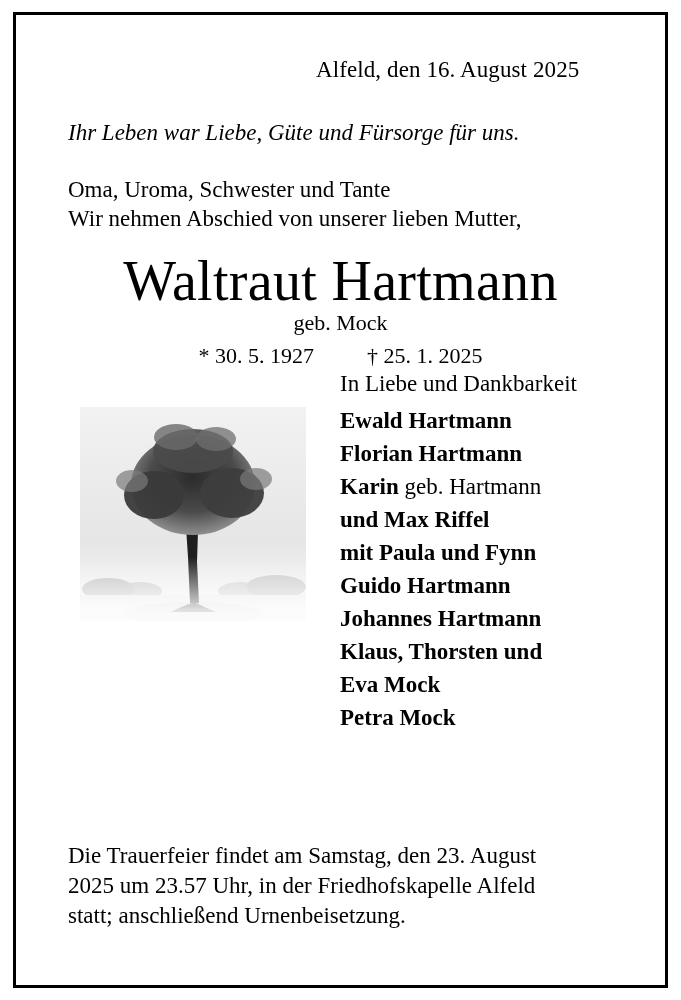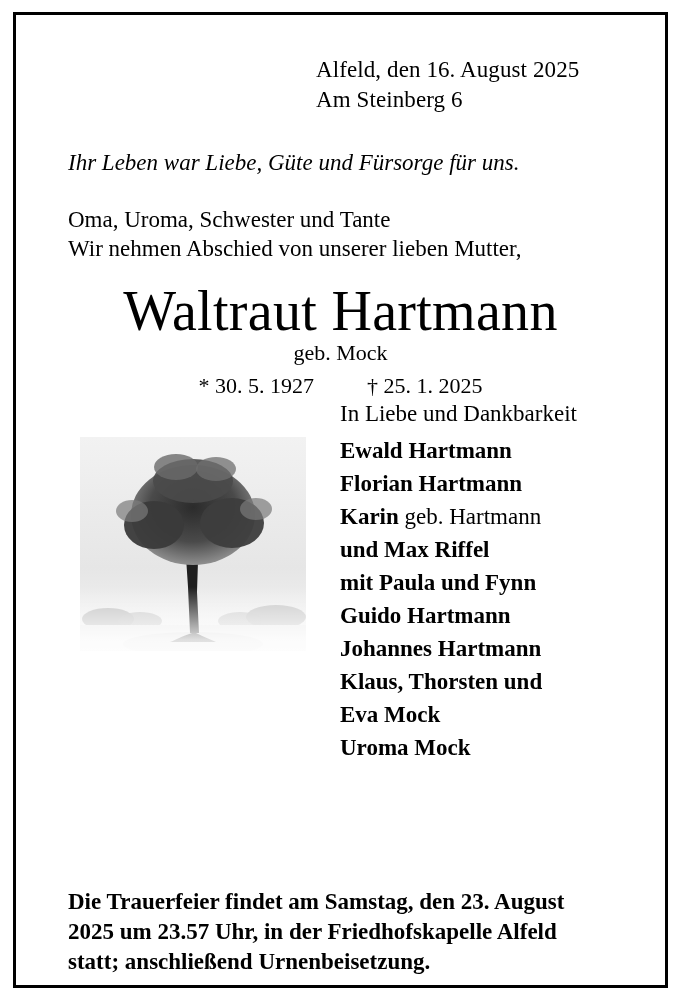--- a/index.html
+++ b/index.html
@@ -126,36 +126,34 @@
     font-weight: bold;
   }
   .family-list .reg {
     font-weight: normal;
   }
 
   .closing {
     position: absolute;
     left: 52px;
     right: 40px;
-    top: 872px;
+    top: 826px;
     font-size: 23px;
     line-height: 30px;
-    font-weight: bold;
   }
 </style>
 </head>
 <body>
 
 <div class="page">
   <div class="frame">
     <div class="inner">
 
       <div class="header">
         <div>Alfeld, den 16. August 2025</div>
-        <div>Am Steinberg 6</div>
       </div>
 
       <div class="motto">Ihr Leben war Liebe, Güte und Fürsorge für uns.</div>
 
       <div class="intro">
         <div>Oma, Uroma, Schwester und Tante</div>
         <div>Wir nehmen Abschied von unserer lieben Mutter,</div>
       </div>
 
       <div class="name-block">
@@ -243,21 +241,21 @@
             <div>
               <span>Johannes Hartmann</span><span class="reg"></span>
             </div>
             <div>
               <span>Klaus, Thorsten und</span><span class="reg"></span>
             </div>
             <div>
               <span>Eva Mock</span><span class="reg"></span>
             </div>
             <div>
-              <span>Uroma Mock</span><span class="reg"></span>
+              <span>Petra Mock</span><span class="reg"></span>
             </div>
           </div>
         </div>
 
       </div>
     </div>
 
     <div class="closing">
       <div>Die Trauerfeier findet am Samstag, den 23. August</div>
       <div>2025 um 23.57 Uhr, in der Friedhofskapelle Alfeld</div>

